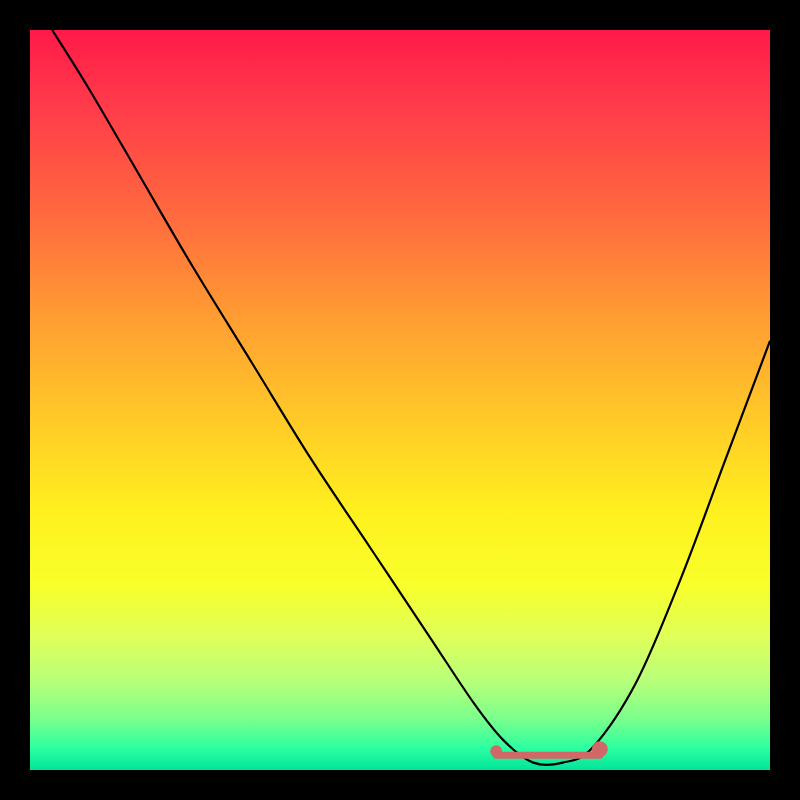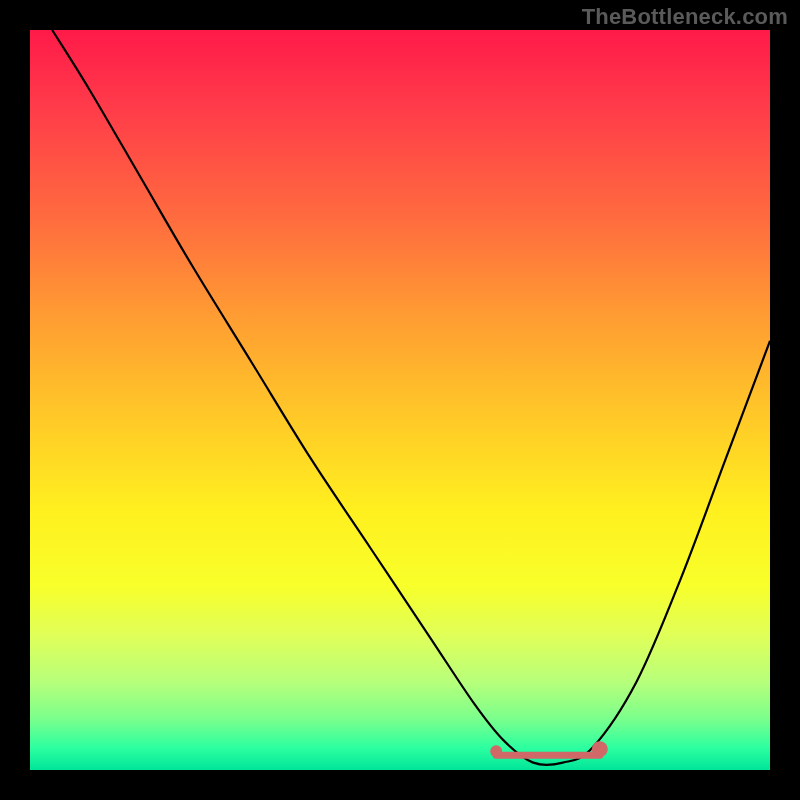--- a/index.html
+++ b/index.html
@@ -52,21 +52,20 @@
     position: absolute;
     inset: 0;
     width: 740px;
     height: 740px;
   }
 </style>
 </head>
 <body>
 <div class="frame">
 
-  <div class="watermark">TheBottleneck.com</div>
 
   <div class="plot-area">
     <div class="gradient-bg"></div>
     <svg class="curve" viewBox="0 0 740 740" preserveAspectRatio="none">
 
       <path id="main-curve" fill="none" stroke="#000000" stroke-width="2.2" d="M 22.2,0 C 28.366666666666667,9.866666666666655 44.400000000000006,34.53333333333326 59.2,59.19999999999993 C 74,83.8666666666666 93.73333333333333,118.39999999999999 111,148 C 128.26666666666668,177.6 144.3,205.96666666666664 162.8,236.79999999999995 C 181.3,267.63333333333327 202.26666666666668,300.9333333333333 222,332.99999999999994 C 241.73333333333332,365.0666666666666 261.46666666666664,398.3666666666667 281.2,429.2 C 300.93333333333334,460.0333333333333 320.6666666666667,488.4 340.40000000000003,518 C 360.1333333333334,547.6 382.33333333333337,580.9 399.6,606.8 C 416.8666666666667,632.6999999999999 431.6666666666667,656.1333333333333 444,673.4 C 456.3333333333333,690.6666666666666 463.73333333333335,700.5333333333333 473.6,710.4 C 483.4666666666667,720.2666666666667 493.33333333333337,728.9 503.20000000000005,732.6 C 513.0666666666667,736.3000000000001 522.9333333333333,735.0666666666667 532.8,732.6 C 542.6666666666666,730.1333333333333 550.0666666666666,731.3666666666666 562.4,717.8 C 574.7333333333333,704.2333333333333 592,679.5666666666667 606.8,651.2 C 621.5999999999999,622.8333333333334 636.4000000000001,584.6 651.2,547.6 C 666,510.6 680.8,468.66666666666663 695.5999999999999,429.2 C 710.3999999999999,389.73333333333335 732.6,330.53333333333336 740,310.8"></path>
 
       <line id="valley-line" stroke="#d16868" stroke-width="7" stroke-linecap="round" x1="466.2" y1="725.2" x2="569.8000000000001" y2="725.2"></line>
       <circle id="valley-dot-left" r="6" fill="#d16868" cx="466.2" cy="721.2"></circle>
       <circle id="valley-dot-right" r="8" fill="#d16868" cx="569.8000000000001" cy="719.2"></circle>

